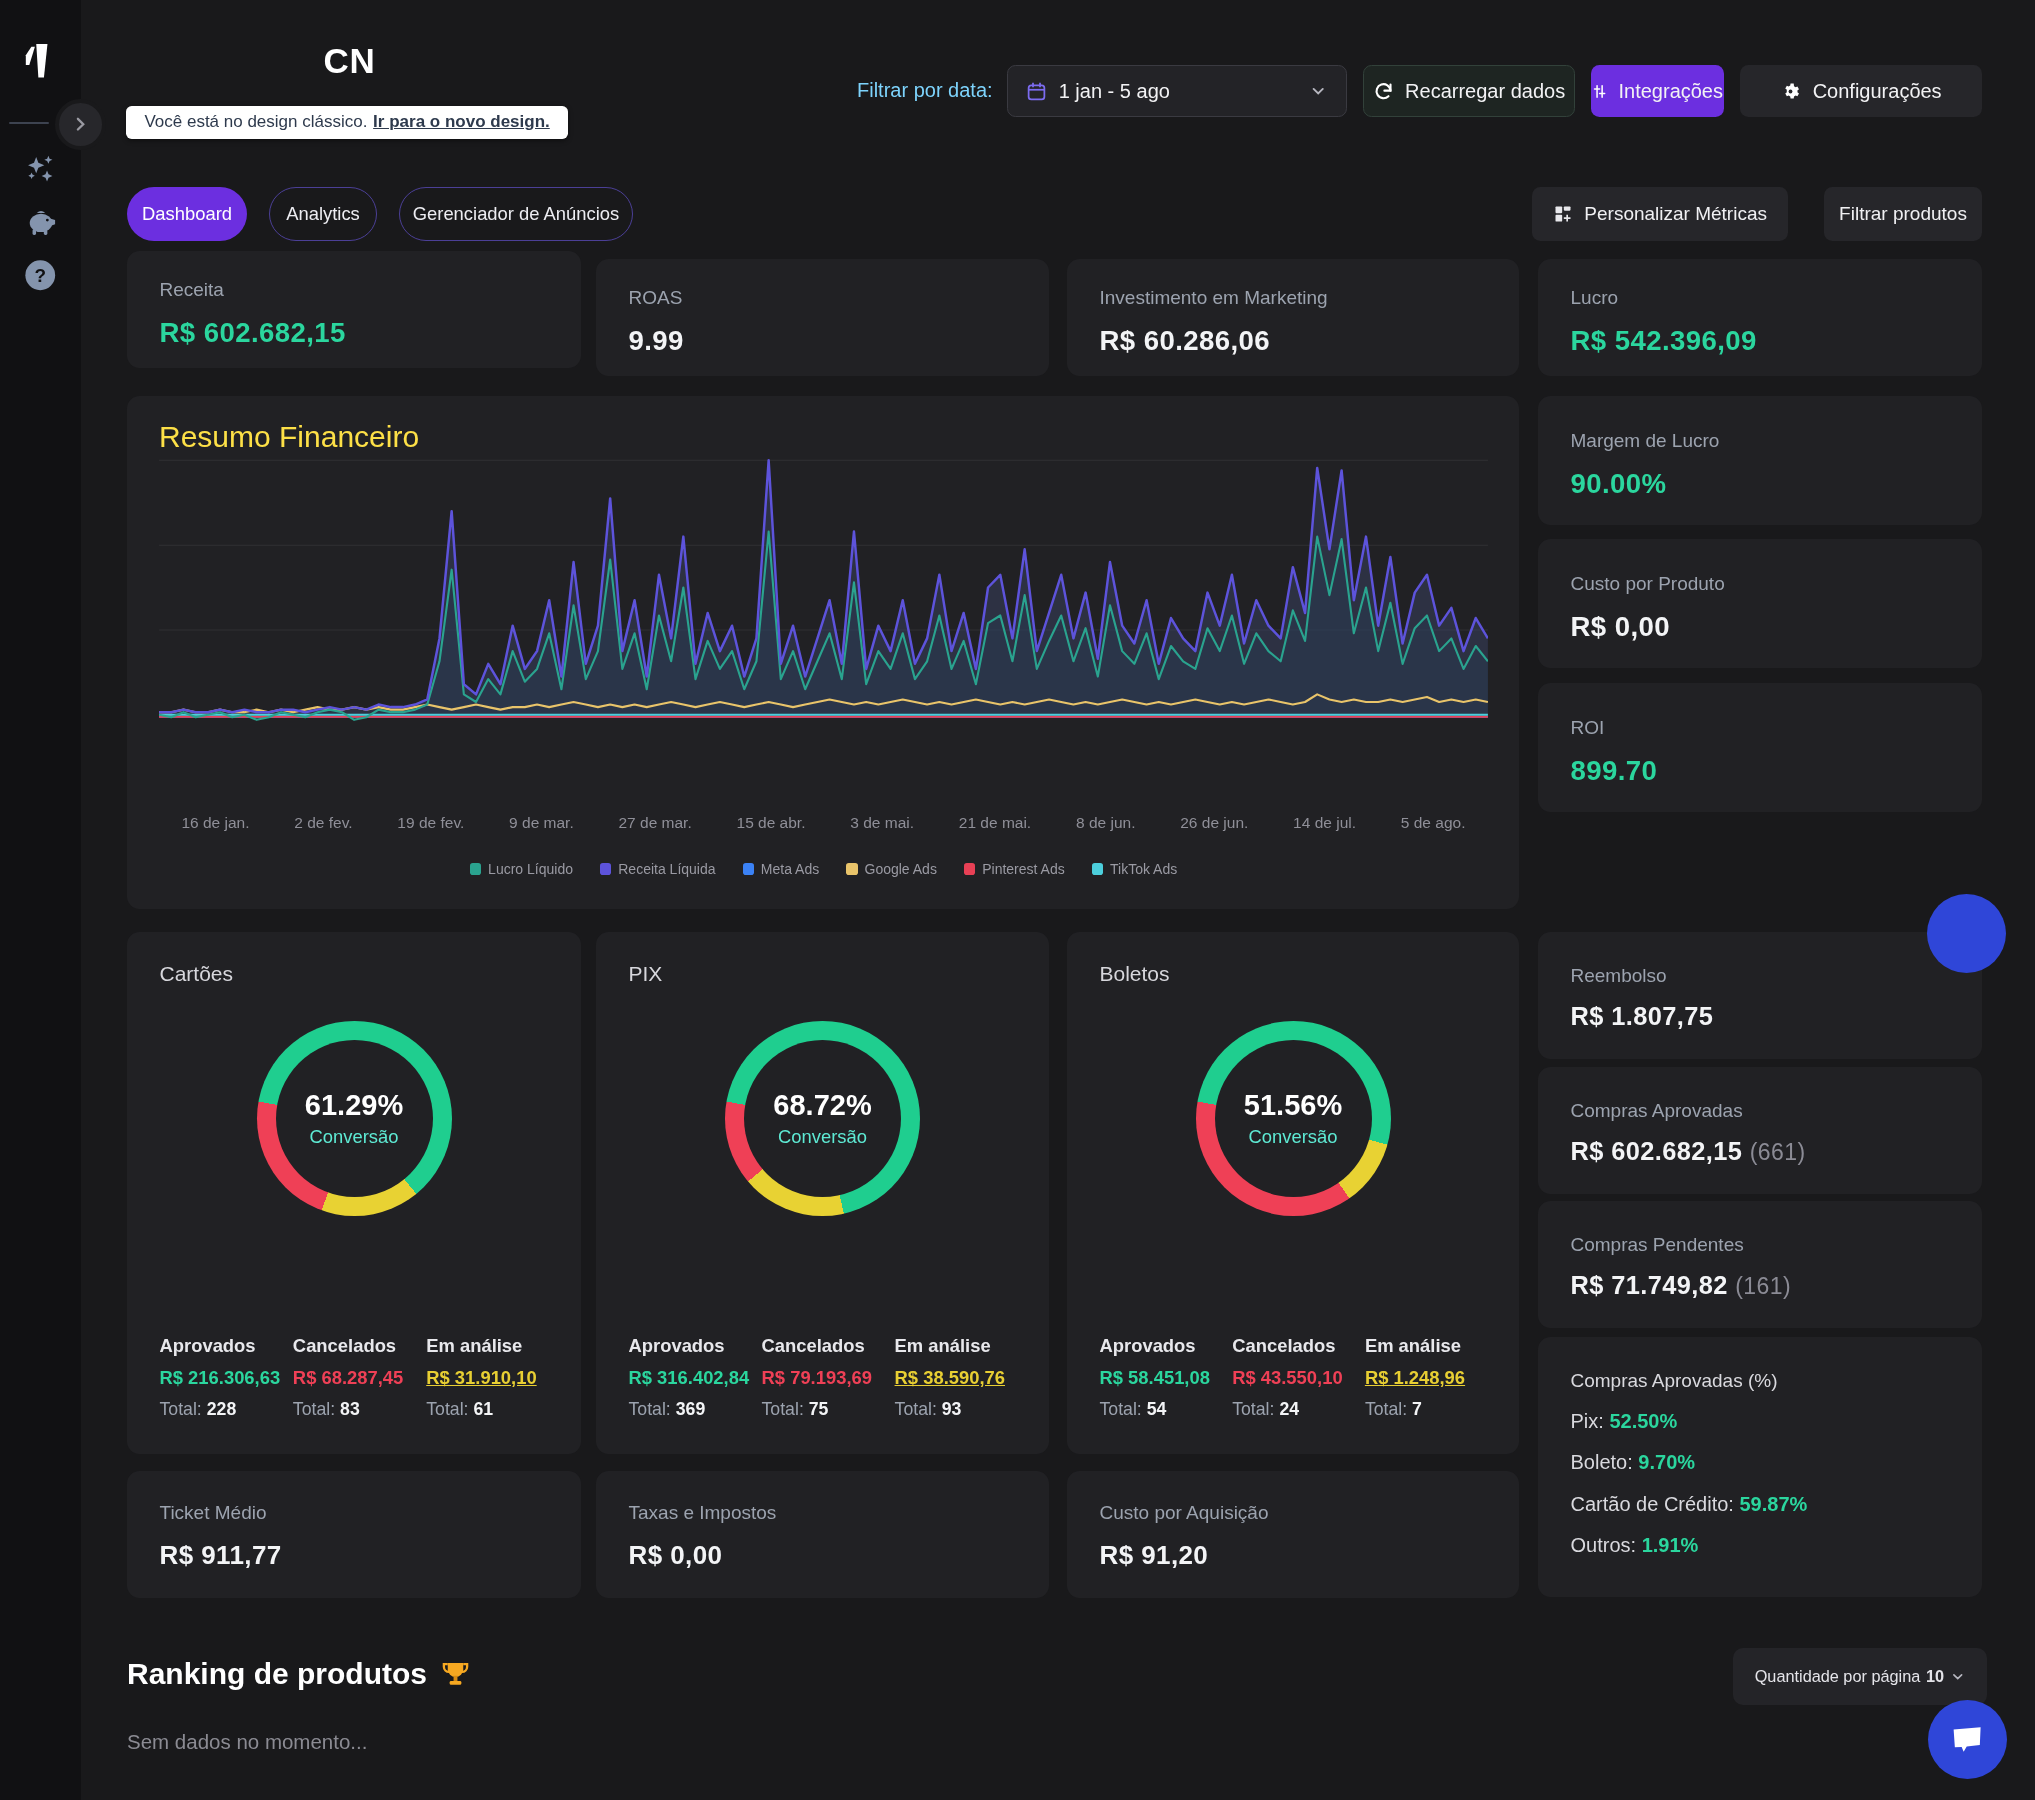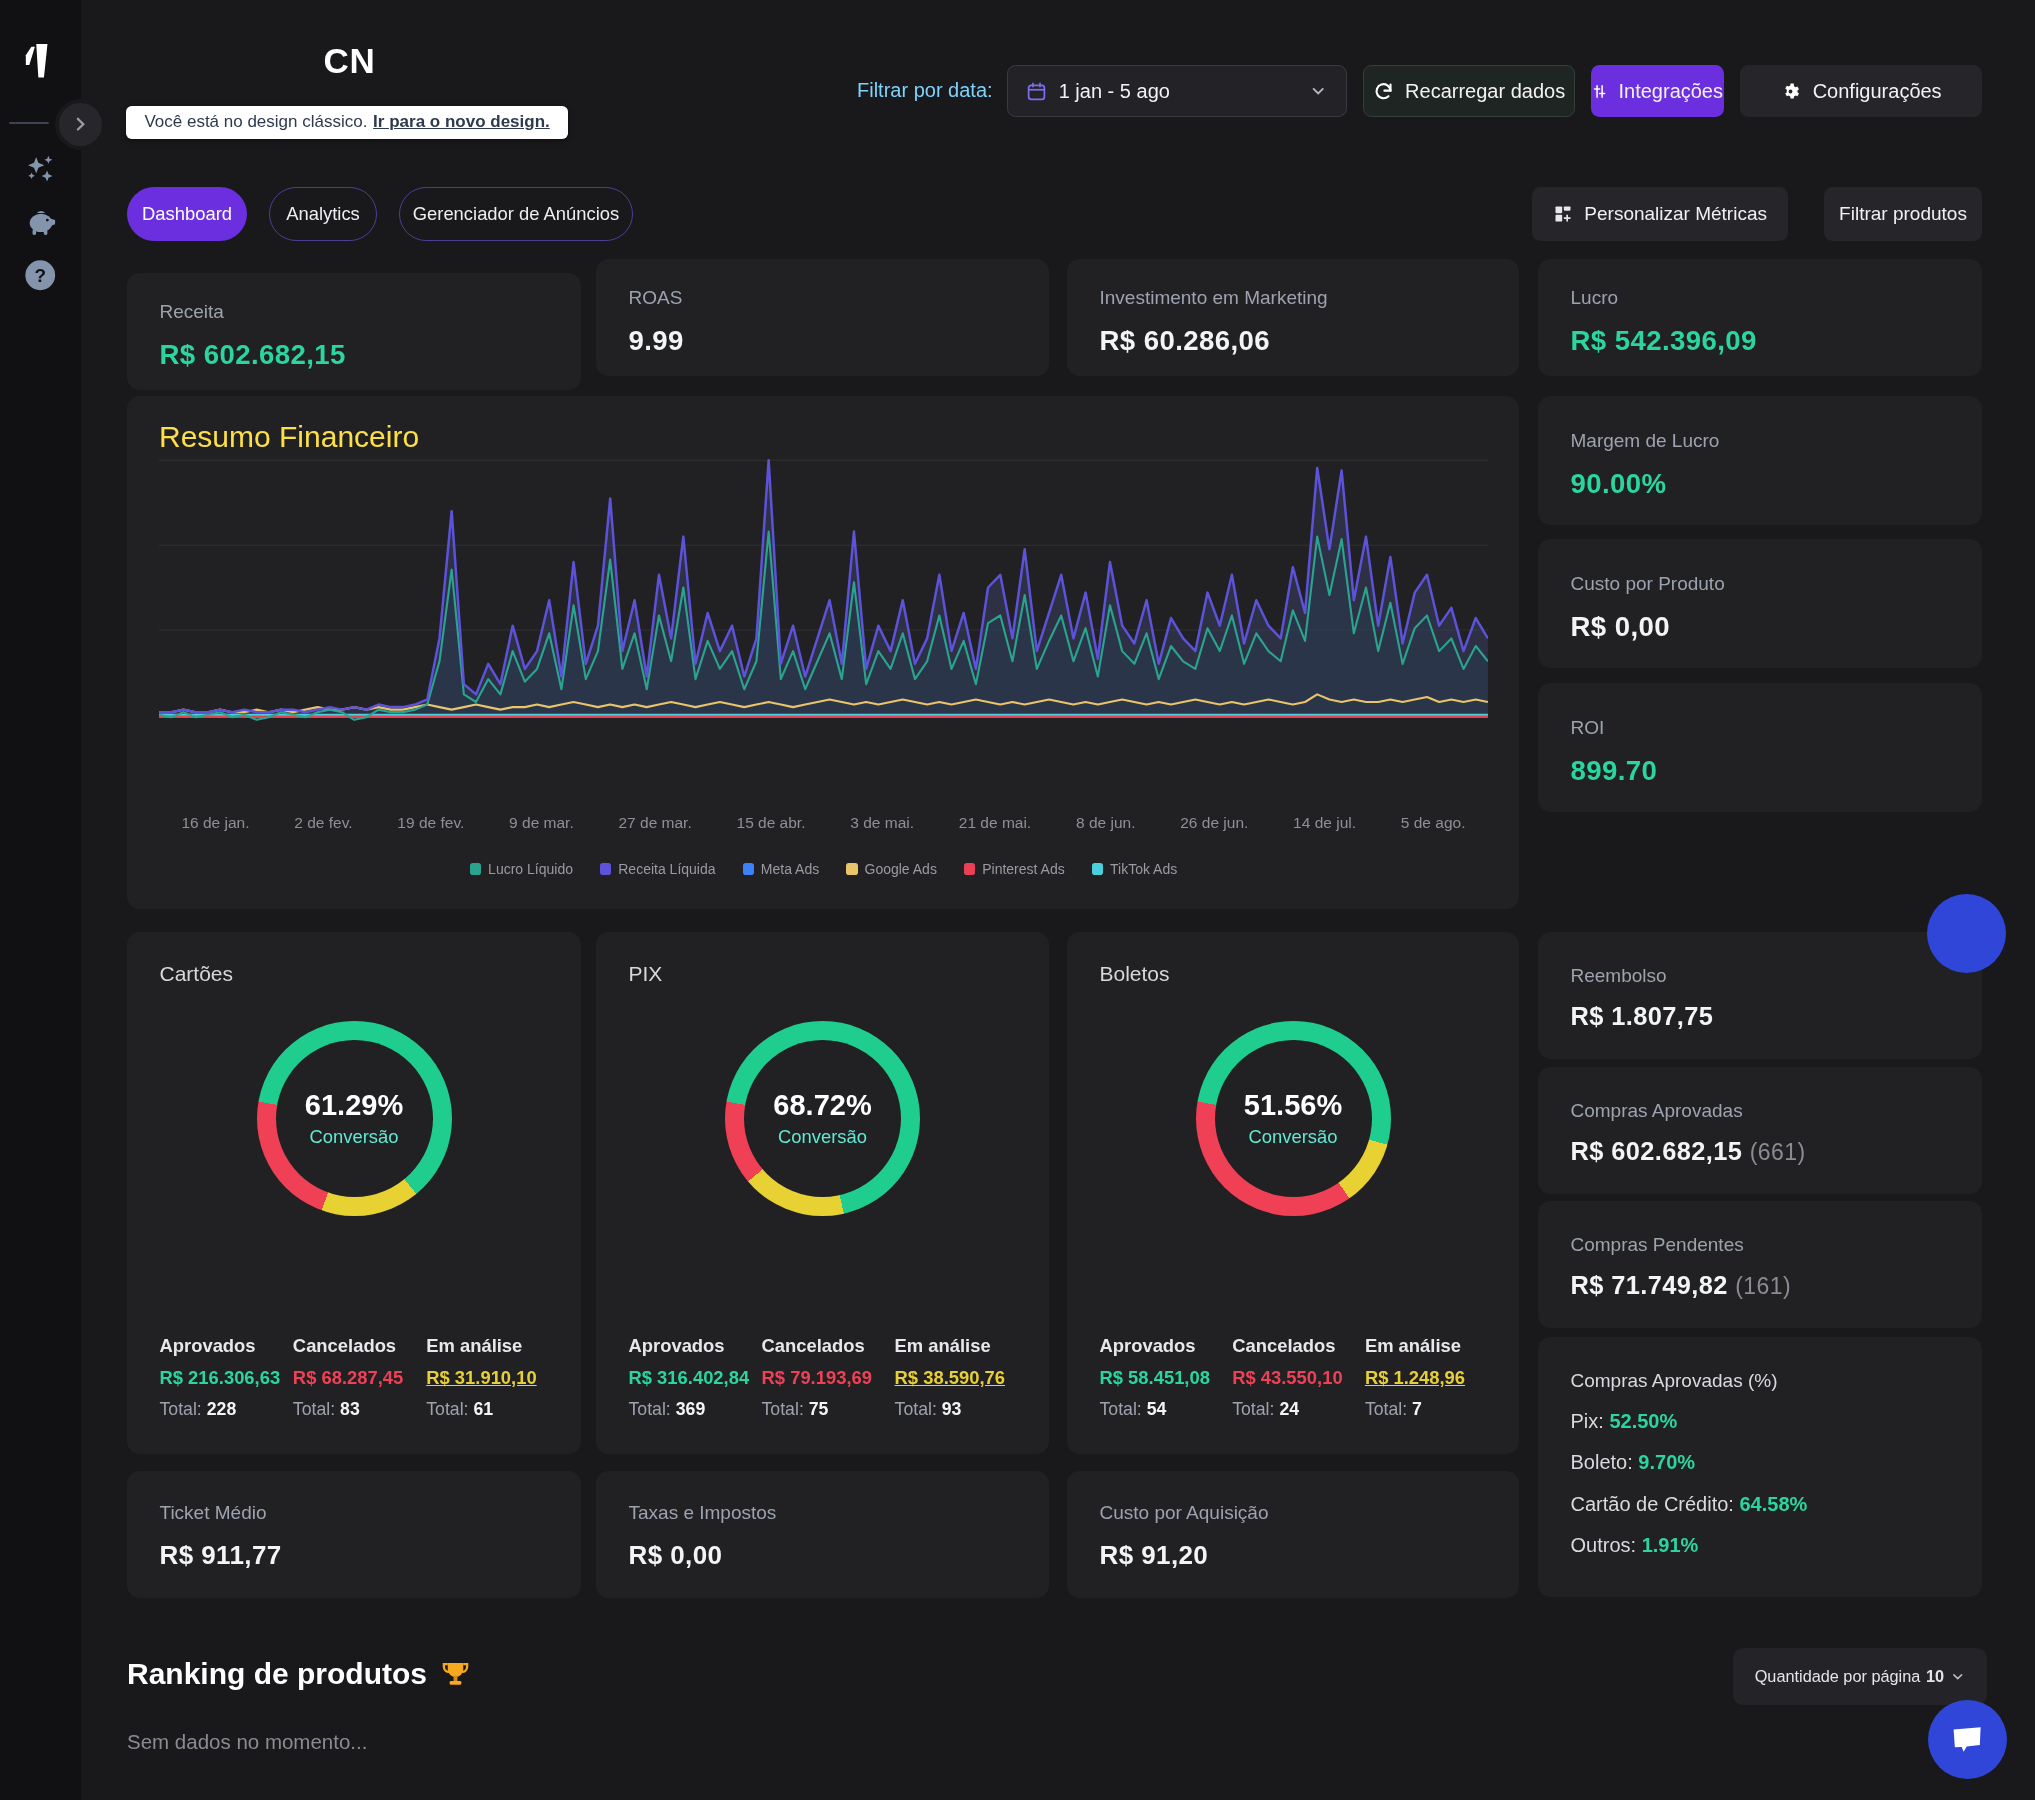--- a/index.html
+++ b/index.html
@@ -170,21 +170,21 @@
       <rect x="13" y="3" width="8" height="5" rx="1"></rect>
       <rect x="3" y="13" width="8" height="8" rx="1"></rect>
     <path d="M17 13v8 M13 17h8" stroke="#e8e8ec" stroke-width="2" fill="none"></path>
   </svg>
   <span>Personalizar Métricas</span>
 </div>
 <div class="toolbtn" style="left:1824px;width:158px;">
   <span>Filtrar produtos</span>
 </div>
 
-<div class="card" style="left:127px;top:273px;width:454px;height:117px;padding:28px 32.5px;">
+<div class="card" style="left:127px;top:251px;width:454px;height:117px;padding:28px 32.5px;">
   <div class="kpi-label">Receita</div>
   <div class="kpi-value green">R$ 602.682,15</div>
 </div>
 <div class="card" style="left:596px;top:259px;width:453px;height:117px;padding:28px 32.5px;">
   <div class="kpi-label">ROAS</div>
   <div class="kpi-value white">9.99</div>
 </div>
 <div class="card" style="left:1067px;top:259px;width:452px;height:117px;padding:28px 32.5px;">
   <div class="kpi-label">Investimento em Marketing</div>
   <div class="kpi-value white">R$ 60.286,06</div>
@@ -273,21 +273,21 @@
   <div class="kpi-value white" style="font-size:25.4px;"><span>R$ 602.682,15</span> <span class="count">(661)</span></div>
 </div>
 <div class="card" style="left:1538px;top:1201px;width:444px;height:127px;padding:32.5px 32.5px;">
   <div class="kpi-label">Compras Pendentes</div>
   <div class="kpi-value white" style="font-size:25.4px;"><span>R$ 71.749,82</span> <span class="count">(161)</span></div>
 </div>
 <div class="card" style="left:1538px;top:1337px;width:444px;height:260px;padding:32.5px 32.5px;">
   <div class="kpi-label" style="color:#d9d9de;">Compras Aprovadas (%)</div>
   <div class="pct-line"><span>Pix:</span> <b>52.50%</b></div>
   <div class="pct-line"><span>Boleto:</span> <b>9.70%</b></div>
-  <div class="pct-line"><span>Cartão de Crédito:</span> <b>64.58%</b></div>
+  <div class="pct-line"><span>Cartão de Crédito:</span> <b>59.87%</b></div>
   <div class="pct-line"><span>Outros:</span> <b>1.91%</b></div>
 </div>
 
 <div class="card" style="left:127px;top:932px;width:454px;height:522px;">
   <div class="pay-title">Cartões</div>
   <div class="donut-wrap">
       <div class="donut" style="background: conic-gradient(from -80deg, rgb(31, 206, 143) 0deg, rgb(31, 206, 143) 220.644deg, rgb(232, 210, 51) 220.644deg, rgb(232, 210, 51) 279.684deg, rgb(239, 64, 86) 279.684deg, rgb(239, 64, 86) 360deg);">
     <div class="donut-inner">
       <div class="donut-pct">61.29%</div>
       <div class="donut-sub">Conversão</div>

